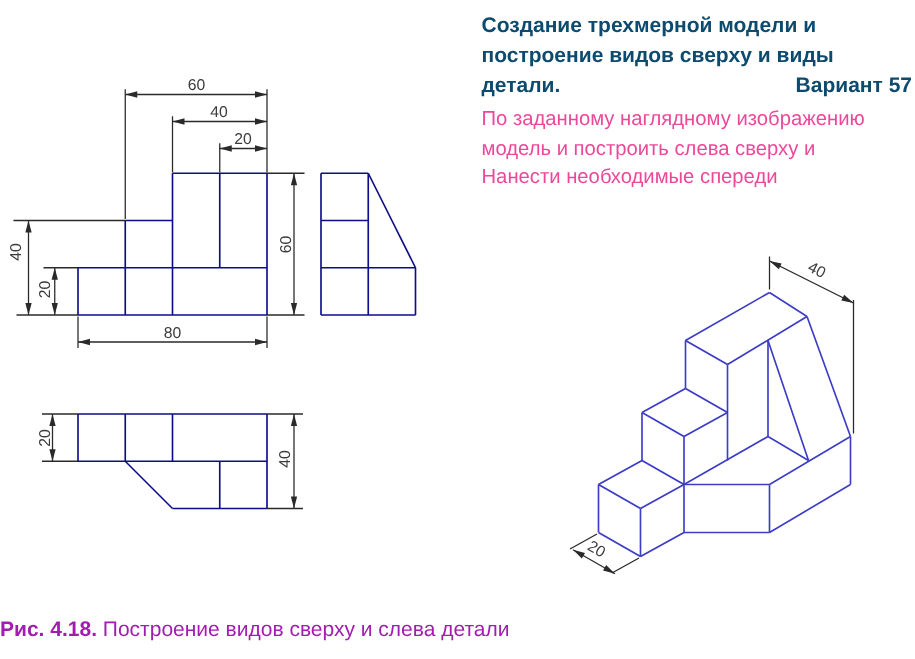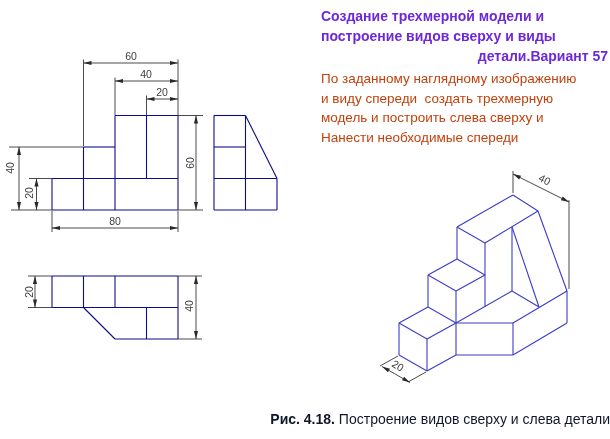--- a/index.html
+++ b/index.html
@@ -1,24 +1,24 @@
 <!DOCTYPE html>
 <html><head>
 <meta charset="utf-8">
 <style>
   html,body{margin:0;padding:0;}
   body{background:#fff;font-family:"Liberation Sans",sans-serif;}
   .page{position:relative;width:610px;height:439px;background:#ffffff;overflow:hidden;}
   .drawing-svg{position:absolute;left:0;top:0;width:610px;height:439px;}
-  .textcol{position:absolute;left:321px;top:6px;width:287px;color:#6d28d9;}
+  .textcol{position:absolute;left:321px;top:6px;width:287px;color:#0c4a6e;}
   .title{font-size:14px;line-height:20px;font-weight:bold;}
-  .title-line3{display:flex;justify-content:flex-end;}
-  .body-text{position:absolute;left:321px;top:69px;width:290px;font-size:13.5px;line-height:19.7px;color:#c2410c;}
+  .title-line3{display:flex;justify-content:space-between;}
+  .body-text{position:absolute;left:321px;top:69px;width:290px;font-size:13.5px;line-height:19.7px;color:#ec4899;}
   .body-text div{white-space:pre;}
-  .caption{position:absolute;left:0;top:411px;width:610px;text-align:right;font-size:14px;color:#0f172a;}
+  .caption{position:absolute;left:0;top:411px;width:610px;text-align:left;font-size:14px;color:#a21caf;}
   .caption b{font-weight:bold;}
   .dimtext{font:10.5px "Liberation Sans",sans-serif;fill:#3c3c3c;text-anchor:middle;stroke:none;}
 </style>
 </head>
 <body>
 
 <div class="page">
 
   <svg class="drawing-svg" viewBox="0 0 610 439" xmlns="http://www.w3.org/2000/svg">
     <defs>
@@ -144,21 +144,20 @@
       <div>построение видов сверху и виды</div>
       <div class="title-line3">
         <span>детали.</span>
         <span>Вариант 57</span>
       </div>
     </div>
   </div>
 
   <div class="body-text">
     <div>По заданному наглядному изображению</div>
-    <div>и виду спереди  создать трехмерную</div>
     <div>модель и построить слева сверху и</div>
     <div>Нанести необходимые спереди</div>
   </div>
 
   <div class="caption">
     <b>Рис. 4.18.</b><span> Построение видов сверху и слева детали</span>
   </div>
 
 </div>
 

